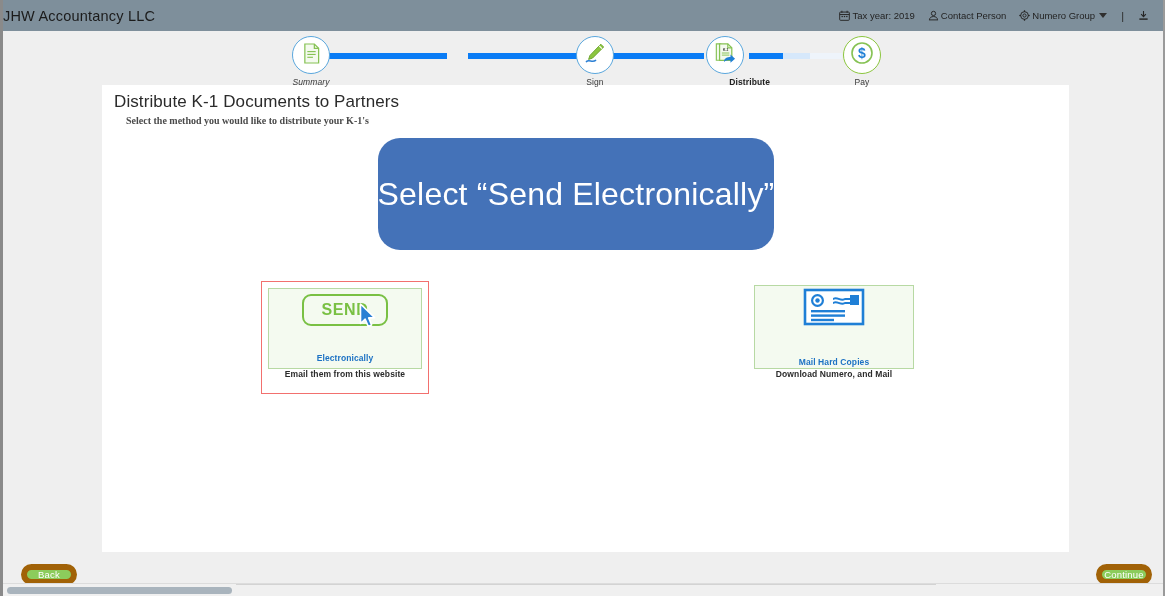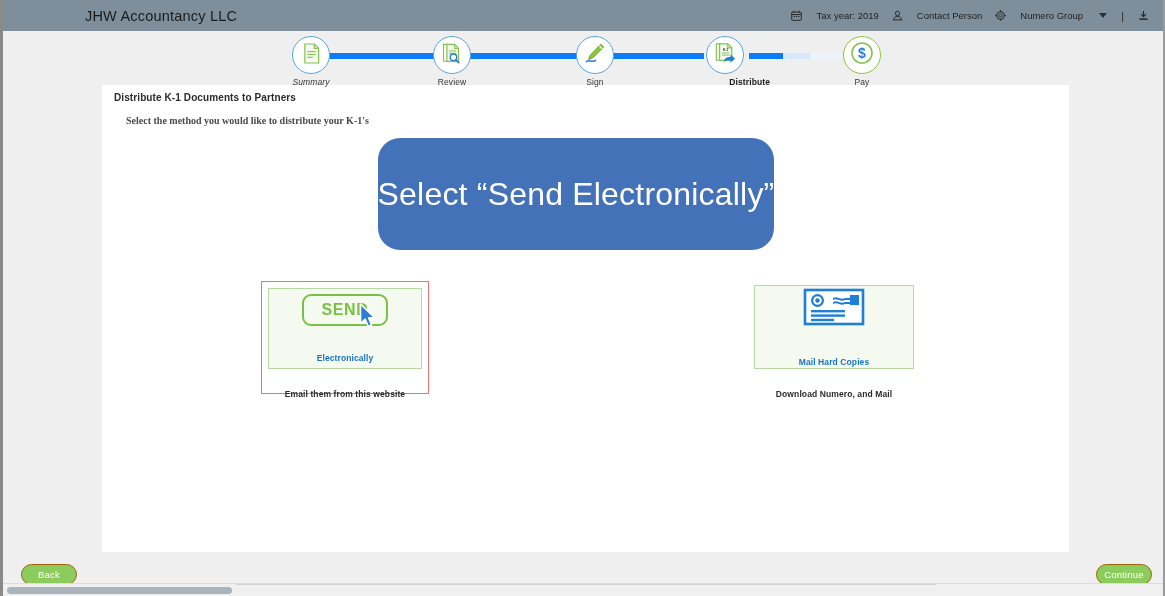--- a/index.html
+++ b/index.html
@@ -34,40 +34,39 @@
     position: absolute;
     left: 0; top: 0;
     width: 100%;
     height: 31px;
     background: #7e8f9b;
     display: flex;
     align-items: center;
     color: #1d1d1d;
   }
   #brand-title {
-    margin-left: 82px;
     font-size: 14.5px;
     letter-spacing: .2px;
     color: #1b1b1b;
     white-space: nowrap;
   }
   #header-right {
     margin-left: auto;
     margin-right: 14px;
     display: flex;
     align-items: center;
     gap: 13px;
     font-size: 9.5px;
     color: #232323;
     white-space: nowrap;
   }
   .hdr-item {
     display: flex;
     align-items: center;
-    gap: 14px;
+    gap: 2px;
   }
   .hdr-item svg { display: block; }
   .hdr-sep {
     color: #2a2a2a;
     font-size: 11px;
     padding: 0 1px;
   }
   .caret-dn {
     width: 0; height: 0;
     border-left: 4px solid transparent;
@@ -126,22 +125,22 @@
     position: absolute;
     left: 99px;
     top: 85px;
     width: 967px;
     height: 467px;
     background: #ffffff;
   }
   #page-title {
     position: absolute;
     left: 12px; top: 7px;
-    font-size: 10px;
-    font-weight: bold;
+    font-size: 17px;
+    font-weight: normal;
     color: #2b2b2b;
     letter-spacing: .1px;
   }
   #page-subtitle {
     position: absolute;
     left: 24px; top: 30px;
     font-size: 10px;
     font-weight: bold;
     color: #4a4a4a;
     font-family: Liberation Serif, serif;
@@ -201,21 +200,21 @@
   }
   #option-mail-wrap .option-card { height: 84px; text-align: right; }
   .option-sub {
     font-size: 8.5px;
     font-weight: bold;
     color: #1d72c4;
     letter-spacing: .1px;
     margin-top: 22px;
   }
   .option-caption {
-    margin-top: 20px;
+    margin-top: 0;
     font-size: 8.5px;
     font-weight: bold;
     color: #2b2b2b;
     letter-spacing: .1px;
   }
 
   
   .send-icon {
     position: relative;
     width: 86px; height: 32px;
@@ -241,21 +240,21 @@
 
   
   .envelope-icon { width: 62px; height: 38px; }
 
   
   .pill-btn {
     position: absolute;
     height: 21px;
     border-radius: 11px;
     background: #8ccc5c;
-    border: 1px solid #a16207;
+    border: 6px solid #a16207;
     color: #ffffff;
     font-size: 9.5px;
     display: flex;
     align-items: center;
     justify-content: center;
     cursor: pointer;
     letter-spacing: .2px;
   }
   #back-button  { left: 18px;  top: 564px; width: 56px; }
   #continue-button { left: 1093px; top: 564px; width: 56px; }
@@ -370,36 +369,20 @@
             <path d="M13 1 V5.6 H17.5" fill="none" stroke="#86c254" stroke-width="1.3"></path>
             <line x1="5.6" y1="9" x2="14.4" y2="9" stroke="#86c254" stroke-width="1.2"></line>
             <line x1="5.6" y1="12" x2="14.4" y2="12" stroke="#86c254" stroke-width="1.2"></line>
             <line x1="5.6" y1="15" x2="11.5" y2="15" stroke="#86c254" stroke-width="1.2"></line>
           </svg>
         </span>
       </div>
       <div class="step-label">Summary</div>
     </div>
 
-    <div class="step" style="left:449px;">
-      <div class="step-circle">
-        <span>
-          <svg width="20" height="21" viewBox="0 0 22 22">
-            <path d="M1.6 1 H6.5 V19.6 H1.6 Z" fill="#f4faef" stroke="#86c254" stroke-width="1.2"></path>
-            <path d="M5.4 1 H14 L18.2 5.4 V19.6 H5.4 Z" fill="#f4faef" stroke="#86c254" stroke-width="1.3"></path>
-            <path d="M14 1 V5.4 H18.2" fill="none" stroke="#86c254" stroke-width="1.2"></path>
-            <line x1="7.8" y1="8.2" x2="15.6" y2="8.2" stroke="#86c254" stroke-width="1.1"></line>
-            <line x1="7.8" y1="10.8" x2="15.6" y2="10.8" stroke="#86c254" stroke-width="1.1"></line>
-            <circle cx="12.6" cy="15.2" r="3.6" fill="#ffffff" stroke="#2b7fd4" stroke-width="1.5"></circle>
-            <line x1="15.3" y1="18" x2="18.4" y2="21" stroke="#2b7fd4" stroke-width="2" stroke-linecap="round"></line>
-          </svg>
-        </span>
-      </div>
-      <div class="step-label">Review</div>
-    </div>
 
     <div class="step" style="left:592px;text-align:center;">
       <div class="step-circle">
         <span>
           <svg width="22" height="22" viewBox="0 0 22 22">
             <path d="M16.8 2.2 L19.6 5 L8.6 16 L4.6 17.4 L6 13.4 Z" fill="#8cc63f" stroke="#6ea62f" stroke-width="1"></path>
             <path d="M15.2 3.8 L18 6.6" stroke="#ffffff" stroke-width="1.1"></path>
             <path d="M2.4 19.6 C5 17.2, 8.4 21, 11.6 18.4" fill="none" stroke="#2b7fd4" stroke-width="1.5" stroke-linecap="round"></path>
           </svg>
         </span>

